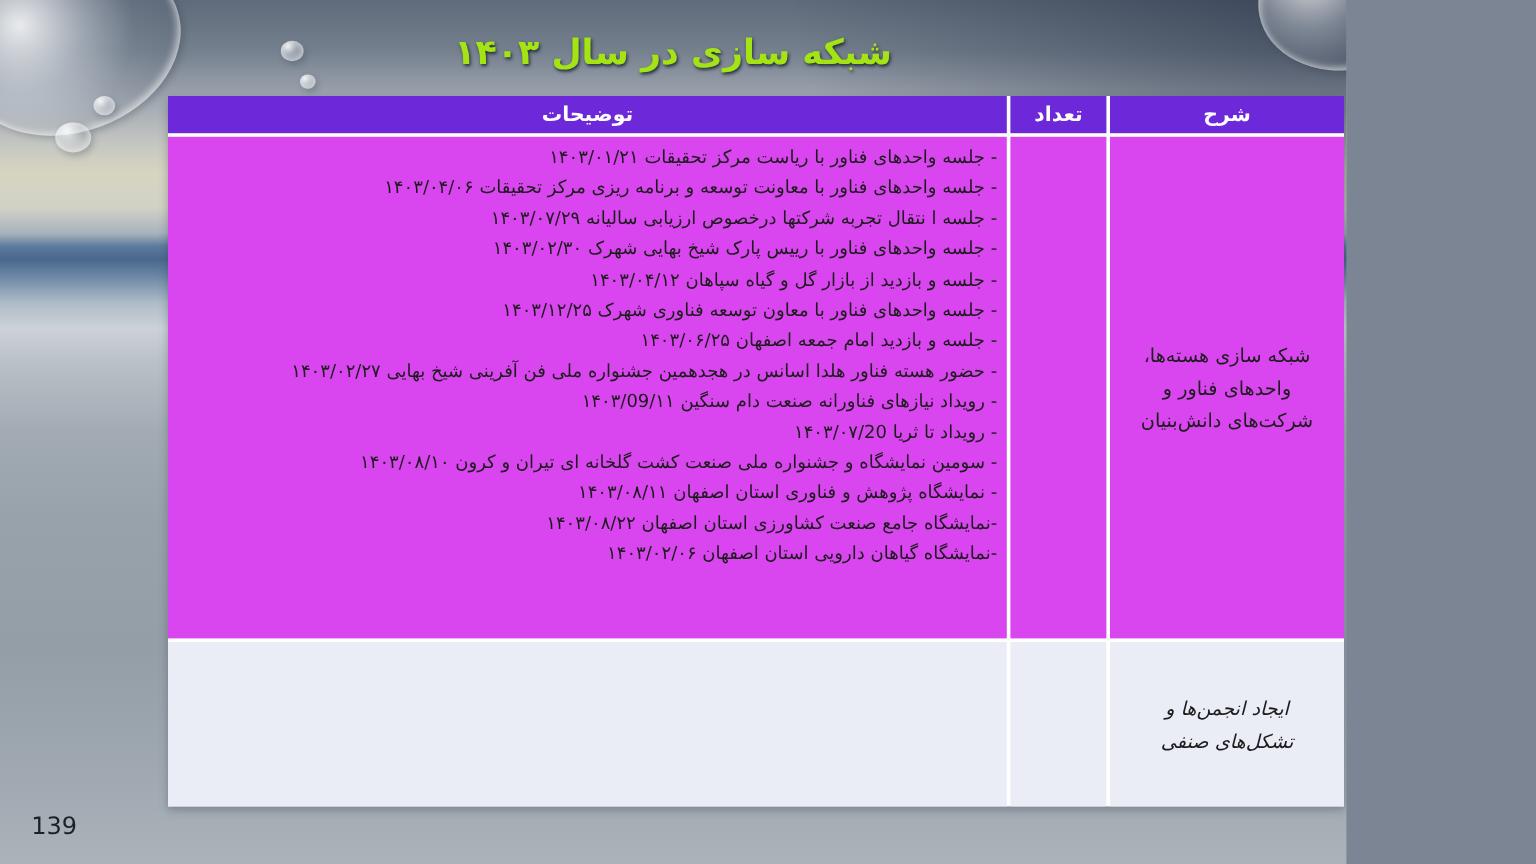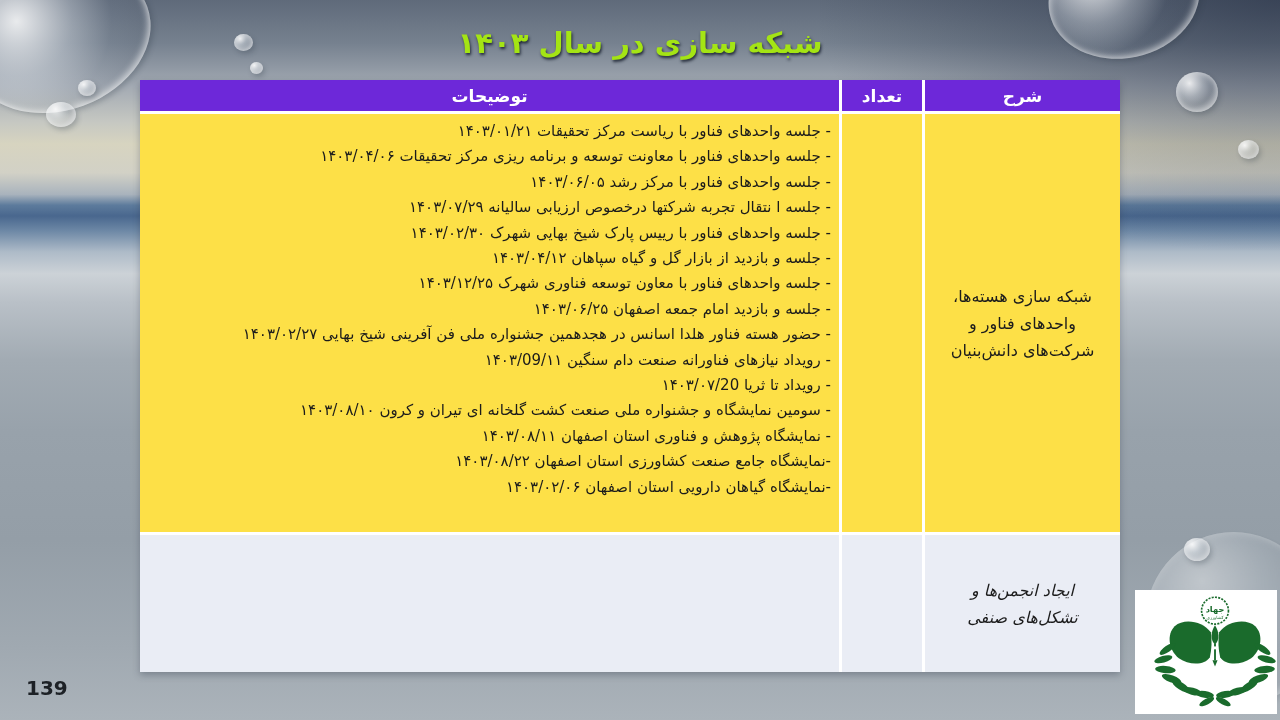--- a/index.html
+++ b/index.html
@@ -1,17 +1,17 @@
 <!DOCTYPE html>
 <html lang="fa"><head>
 <meta charset="utf-8">
 <style>
   html,body{margin:0;padding:0;background:#7b8594;}
   .slide{
-    position:relative;width:1280px;height:720px;overflow:hidden;
+    position:relative;width:1122px;height:720px;overflow:hidden;
     font-family:"DejaVu Sans",sans-serif;
     background:linear-gradient(to bottom,
       #5f6a7a 0%, #76818f 6%, #a3aab3 12%, #c6c8c2 17%,
       #d7d4c0 20%, #d2d1c6 24%, #a9b3bd 27%, #5d7b9c 28.5%,
       #49678e 30%, #6c87a5 32%, #aebbc8 35%, #ccd2d7 38%,
       #b9c0c7 42%, #a2abb3 50%, #98a2ab 60%, #949ea7 75%,
       #a0a9b1 90%, #abb3ba 100%);
   }
   .shade-tr{position:absolute;right:0;top:0;width:460px;height:250px;pointer-events:none;
     background:radial-gradient(ellipse at 100% 0%, rgba(20,30,52,.5), rgba(20,30,52,0) 72%);}
@@ -31,29 +31,29 @@
   .tbl{
     position:absolute;left:140px;top:80px;width:980px;height:592px;
     direction:rtl;display:grid;
     grid-template-columns:195px 80px 1fr;
     grid-template-rows:31px 418px 137px;
     gap:3px;background:#fff;
     box-shadow:0 3px 7px rgba(45,55,72,.35);
   }
   .th{background:#6d28d9;color:#fff;font-weight:bold;font-size:17px;
     display:flex;align-items:center;justify-content:center;}
-  .cell-odd{background:#fde047;}
+  .cell-odd{background:#d946ef;}
   .cell-even{background:#EAEDF5;font-style:italic;}
   .cell-sharh{display:flex;align-items:center;justify-content:center;text-align:center;
     font-size:16px;line-height:27px;color:#1c1c1c;white-space:pre-line;padding:9px;}
   .cell-tedad{}
   .cell-desc{padding:5px 8px 0 4px;color:#1b1b1b;}
   .desc-line{font-size:15px;line-height:25.4px;text-align:right;direction:rtl;white-space:nowrap;}
   
-  .page-num{position:absolute;left:26px;top:676px;font-size:20px;font-weight:bold;color:#1d2126;}
+  .page-num{position:absolute;left:26px;top:676px;font-size:20px;font-weight:normal;color:#1d2126;}
   
   .logo-box{position:absolute;left:1125px;top:590px;width:142px;height:124px;background:#ffffff;
     display:flex;align-items:center;justify-content:flex-end;margin-left:10px;}
   .logo-box svg{display:block;}
 </style>
 </head>
 <body>
 
 <div class="slide">
 
@@ -78,21 +78,20 @@
     <div class="th">تعداد</div>
     <div class="th">توضیحات</div>
 
     <div class="cell-odd cell-sharh">شبکه سازی هسته‌ها،
 واحدهای فناور و
 شرکت‌های دانش‌بنیان</div>
     <div class="cell-odd cell-tedad"></div>
     <div class="cell-odd cell-desc">
       <div class="desc-line">- جلسه واحدهای فناور با ریاست مرکز تحقیقات  ۱۴۰۳/۰۱/۲۱</div>
       <div class="desc-line">- جلسه واحدهای فناور با معاونت توسعه و برنامه ریزی مرکز تحقیقات ۱۴۰۳/۰۴/۰۶</div>
-      <div class="desc-line">- جلسه واحدهای فناور با مرکز رشد ۱۴۰۳/۰۶/۰۵</div>
       <div class="desc-line">- جلسه ا نتقال تجربه شرکتها درخصوص ارزیابی سالیانه ۱۴۰۳/۰۷/۲۹</div>
       <div class="desc-line">- جلسه واحدهای فناور با رییس پارک شیخ بهایی شهرک ۱۴۰۳/۰۲/۳۰</div>
       <div class="desc-line">- جلسه و بازدید از بازار گل و گیاه سپاهان ۱۴۰۳/۰۴/۱۲</div>
       <div class="desc-line">- جلسه واحدهای فناور با معاون توسعه فناوری شهرک ۱۴۰۳/۱۲/۲۵</div>
       <div class="desc-line">- جلسه و بازدید امام جمعه اصفهان ۱۴۰۳/۰۶/۲۵</div>
       <div class="desc-line">- حضور هسته فناور هلدا اسانس در هجدهمین  جشنواره ملی فن آفرینی شیخ بهایی ۱۴۰۳/۰۲/۲۷</div>
       <div class="desc-line">- رویداد نیازهای فناورانه صنعت دام سنگین ۱۴۰۳/09/۱۱</div>
       <div class="desc-line">- رویداد تا ثریا ۱۴۰۳/۰۷/20</div>
       <div class="desc-line">- سومین نمایشگاه و جشنواره ملی صنعت کشت گلخانه ای تیران و کرون ۱۴۰۳/۰۸/۱۰</div>
       <div class="desc-line">- نمایشگاه پژوهش و فناوری استان اصفهان ۱۴۰۳/۰۸/۱۱</div>

